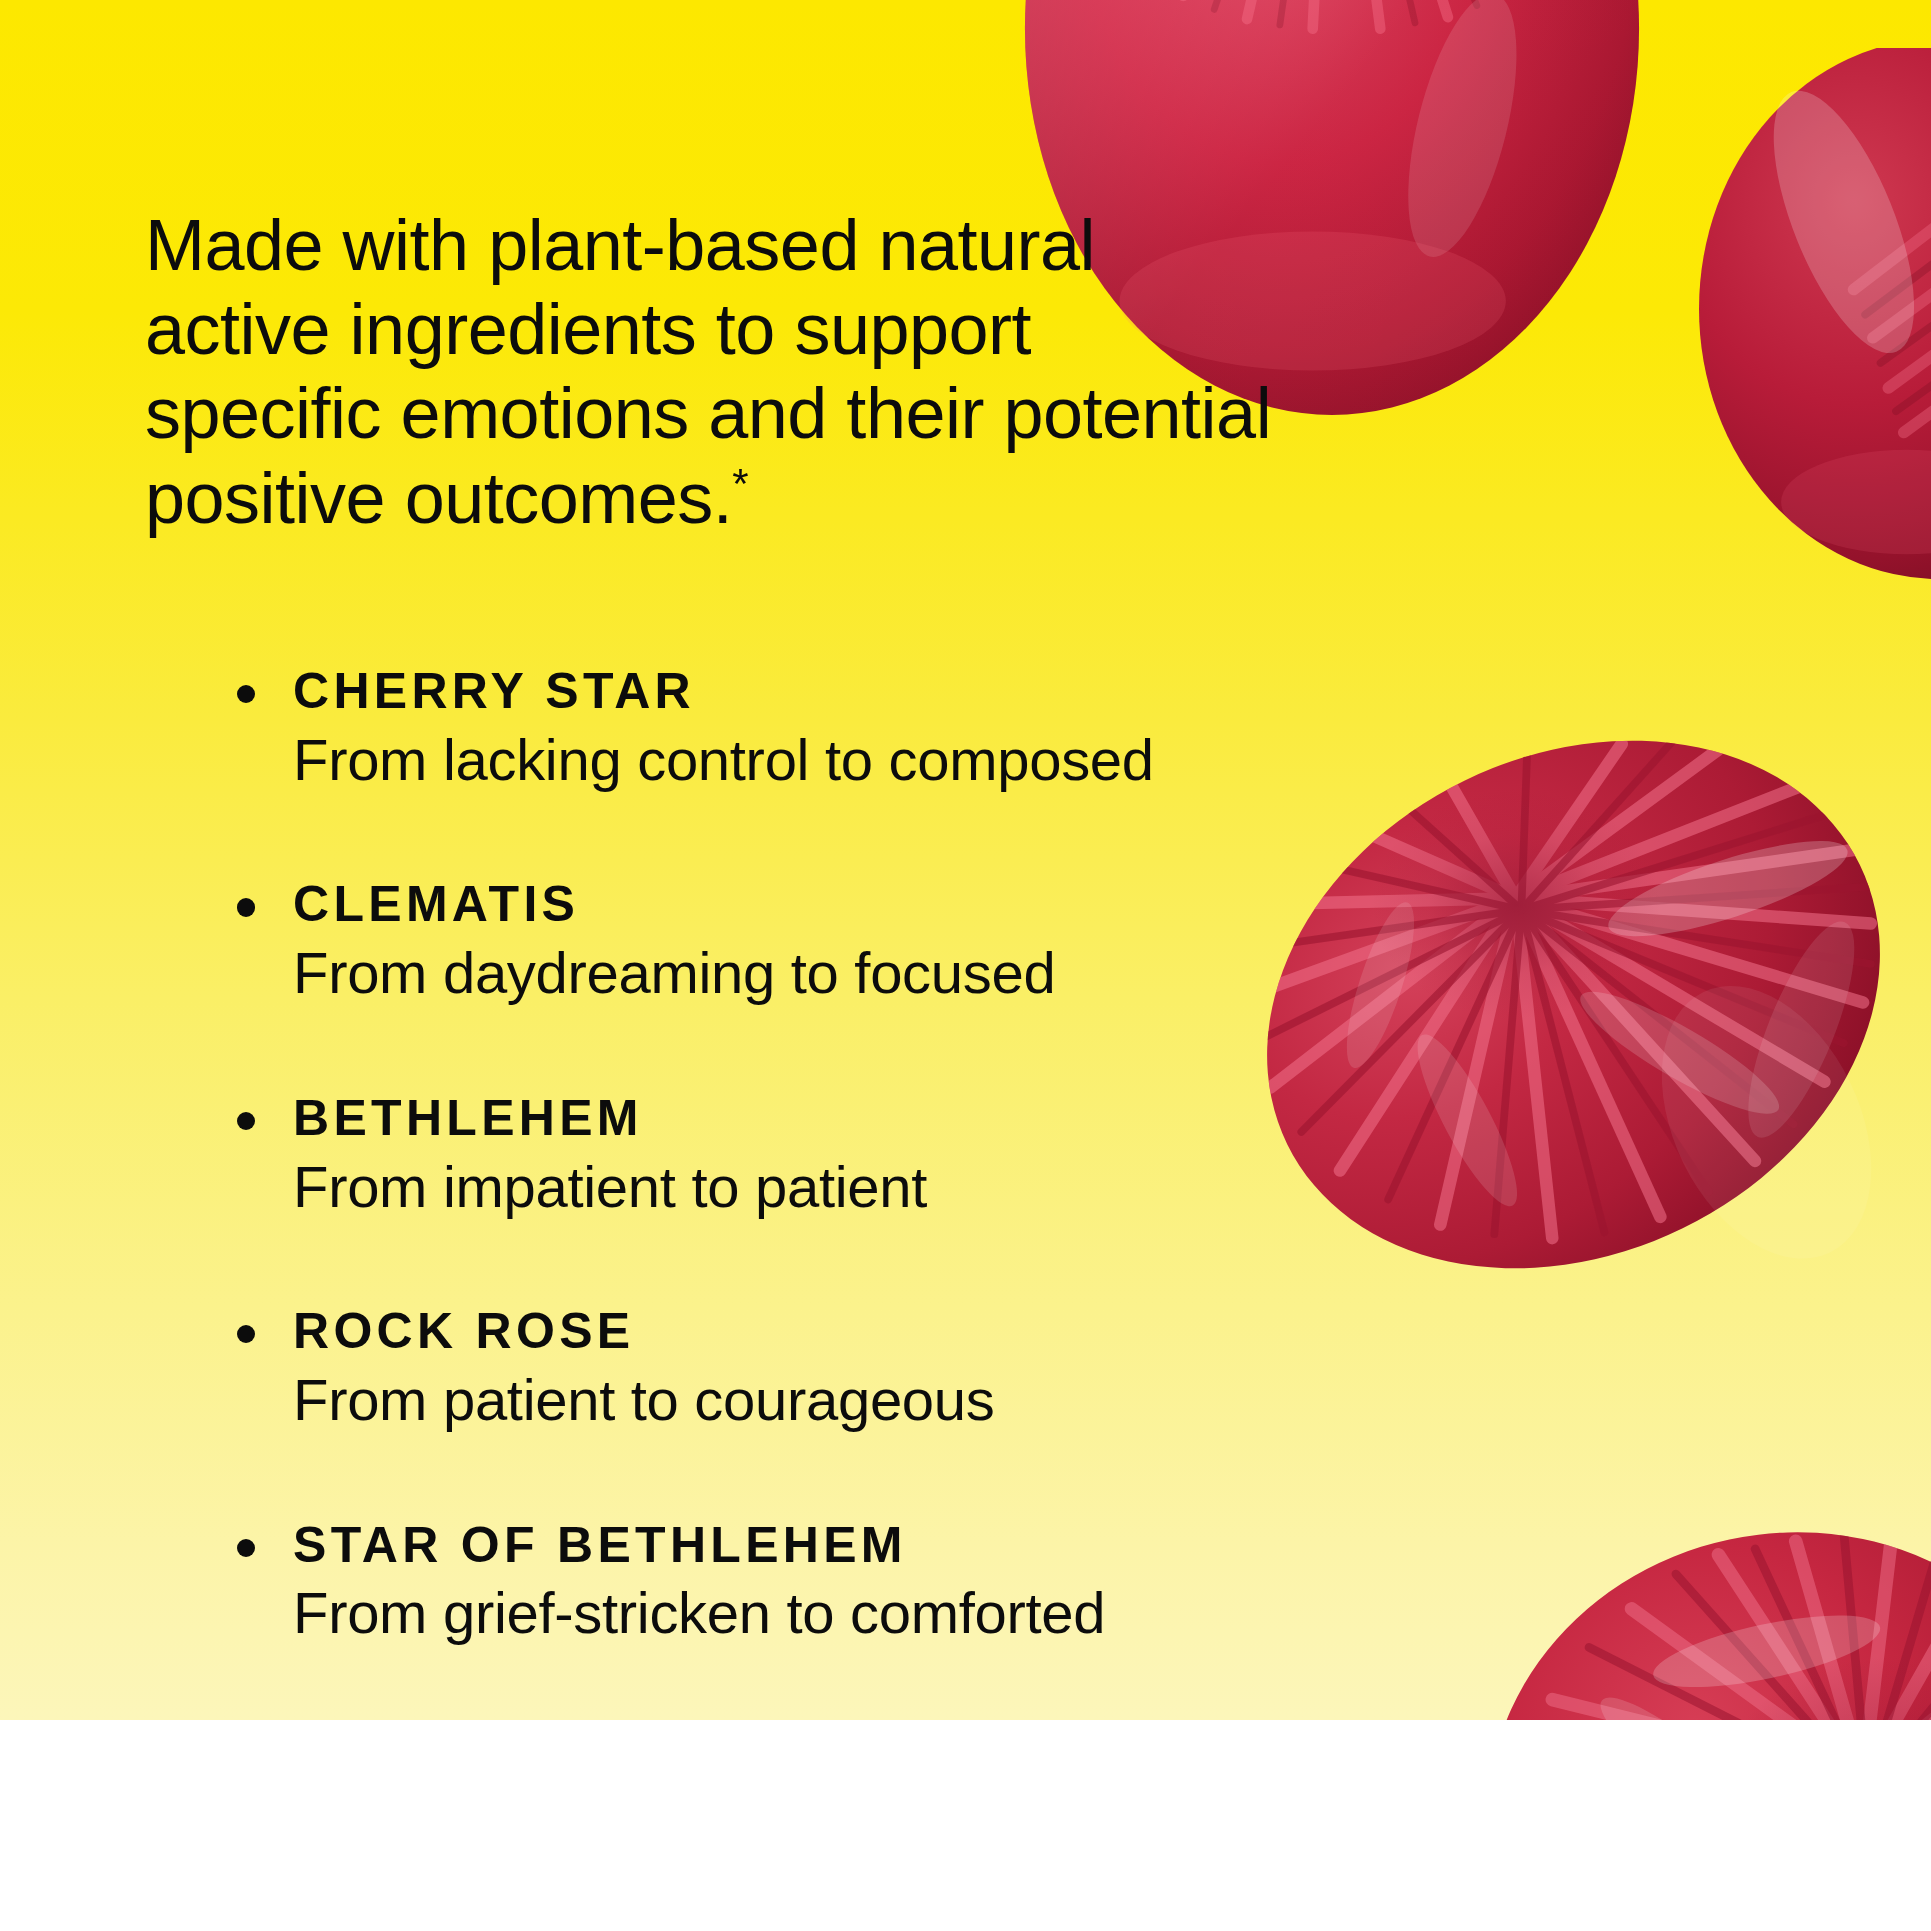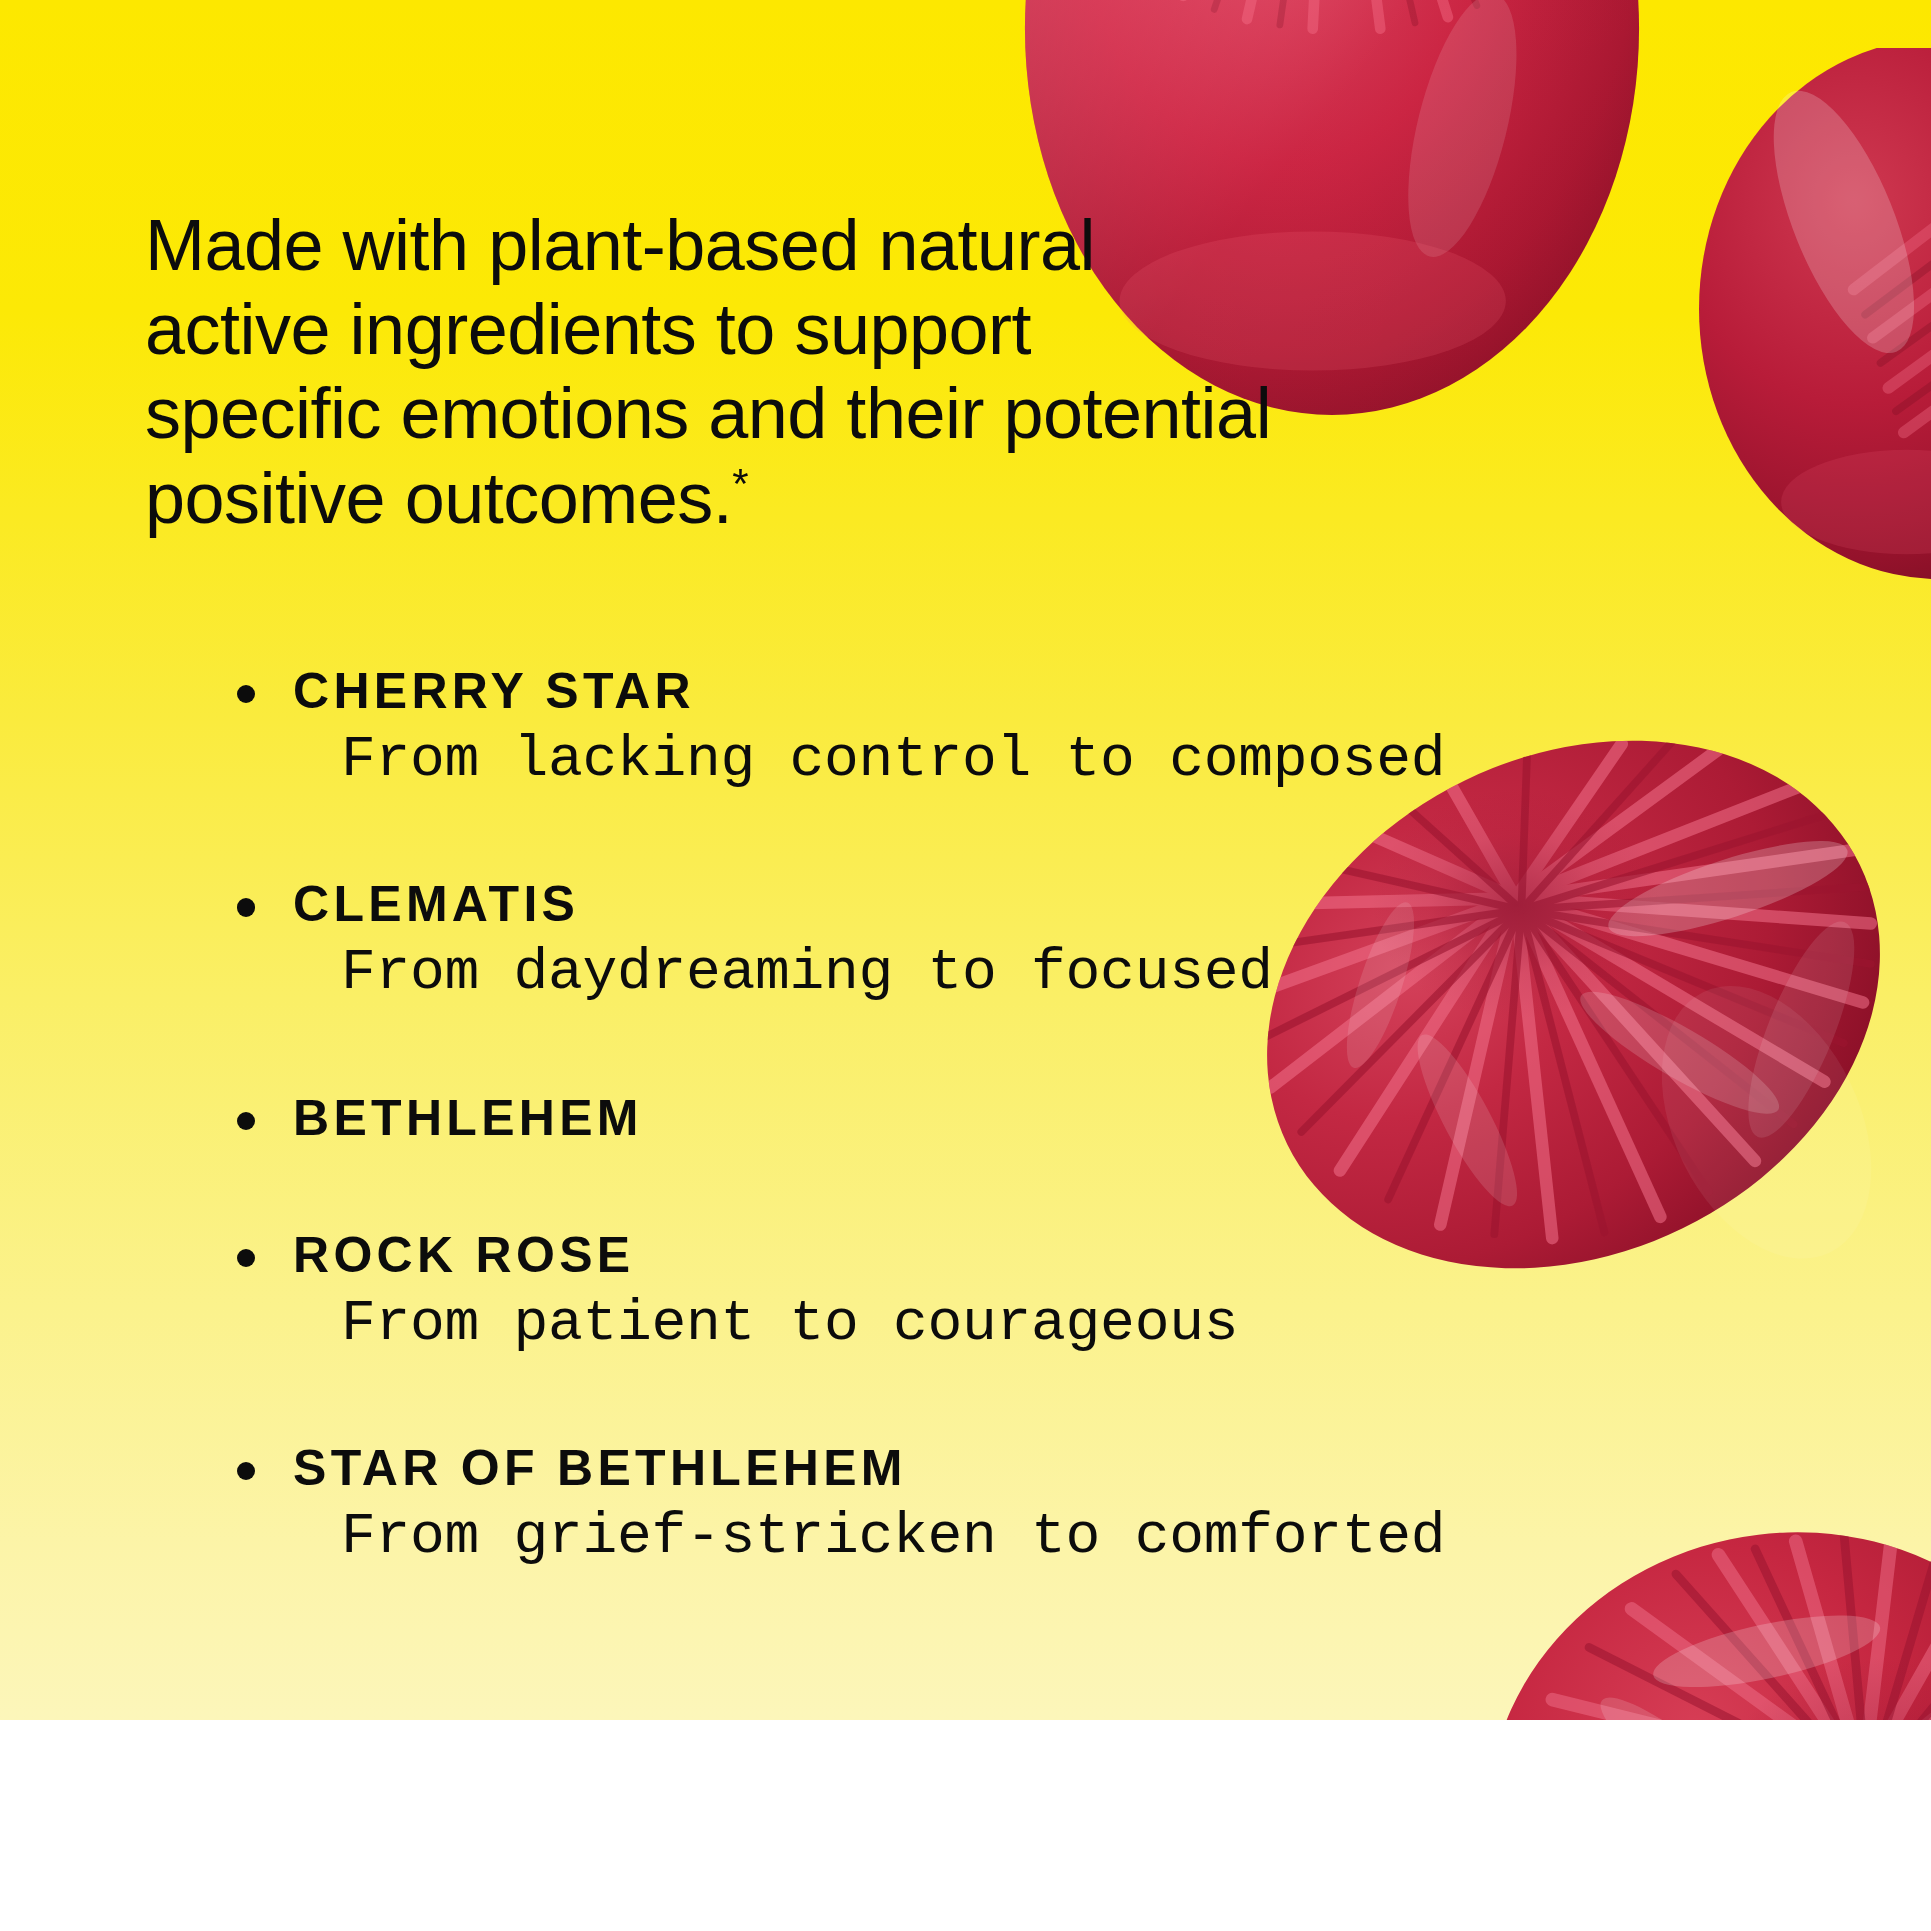--- a/index.html
+++ b/index.html
@@ -88,29 +88,28 @@
     font-family: "Liberation Sans", sans-serif;
     font-weight: 700;
     font-size: 50px;
     letter-spacing: 4.3px;
     color: #0C0C0C;
     line-height: 1.08;
     white-space: nowrap;
   }
   .bullet-desc {
     display: block;
-    font-family: Liberation Mono, monospace;
+    font-family: Liberation Sans, sans-serif;
     font-weight: 400;
     font-size: 58px;
     letter-spacing: -0.3px;
     color: #0C0C0C;
     line-height: 1.2;
     margin-top: 6.8px;
     white-space: nowrap;
-    margin-left: 48px;
   }
 </style>
 </head>
 <body>
 
 <div id="poster">
 
   <div class="gummy" style="left:1023px; top:-290px; width:618px; height:734px;">
     <svg viewBox="0 0 640 760" xmlns="http://www.w3.org/2000/svg">
       <defs>
@@ -333,20 +332,21 @@
 
       <li class="bullet">
         <span class="bullet-dot"></span>
         <span class="bullet-name">CLEMATIS</span>
         <span class="bullet-desc">From daydreaming to focused</span>
       </li>
 
       <li class="bullet">
         <span class="bullet-dot"></span>
         <span class="bullet-name">BETHLEHEM</span>
+        <span class="bullet-desc">From impatient to patient</span>
       </li>
 
       <li class="bullet">
         <span class="bullet-dot"></span>
         <span class="bullet-name">ROCK ROSE</span>
         <span class="bullet-desc">From patient to courageous</span>
       </li>
 
       <li class="bullet">
         <span class="bullet-dot"></span>

